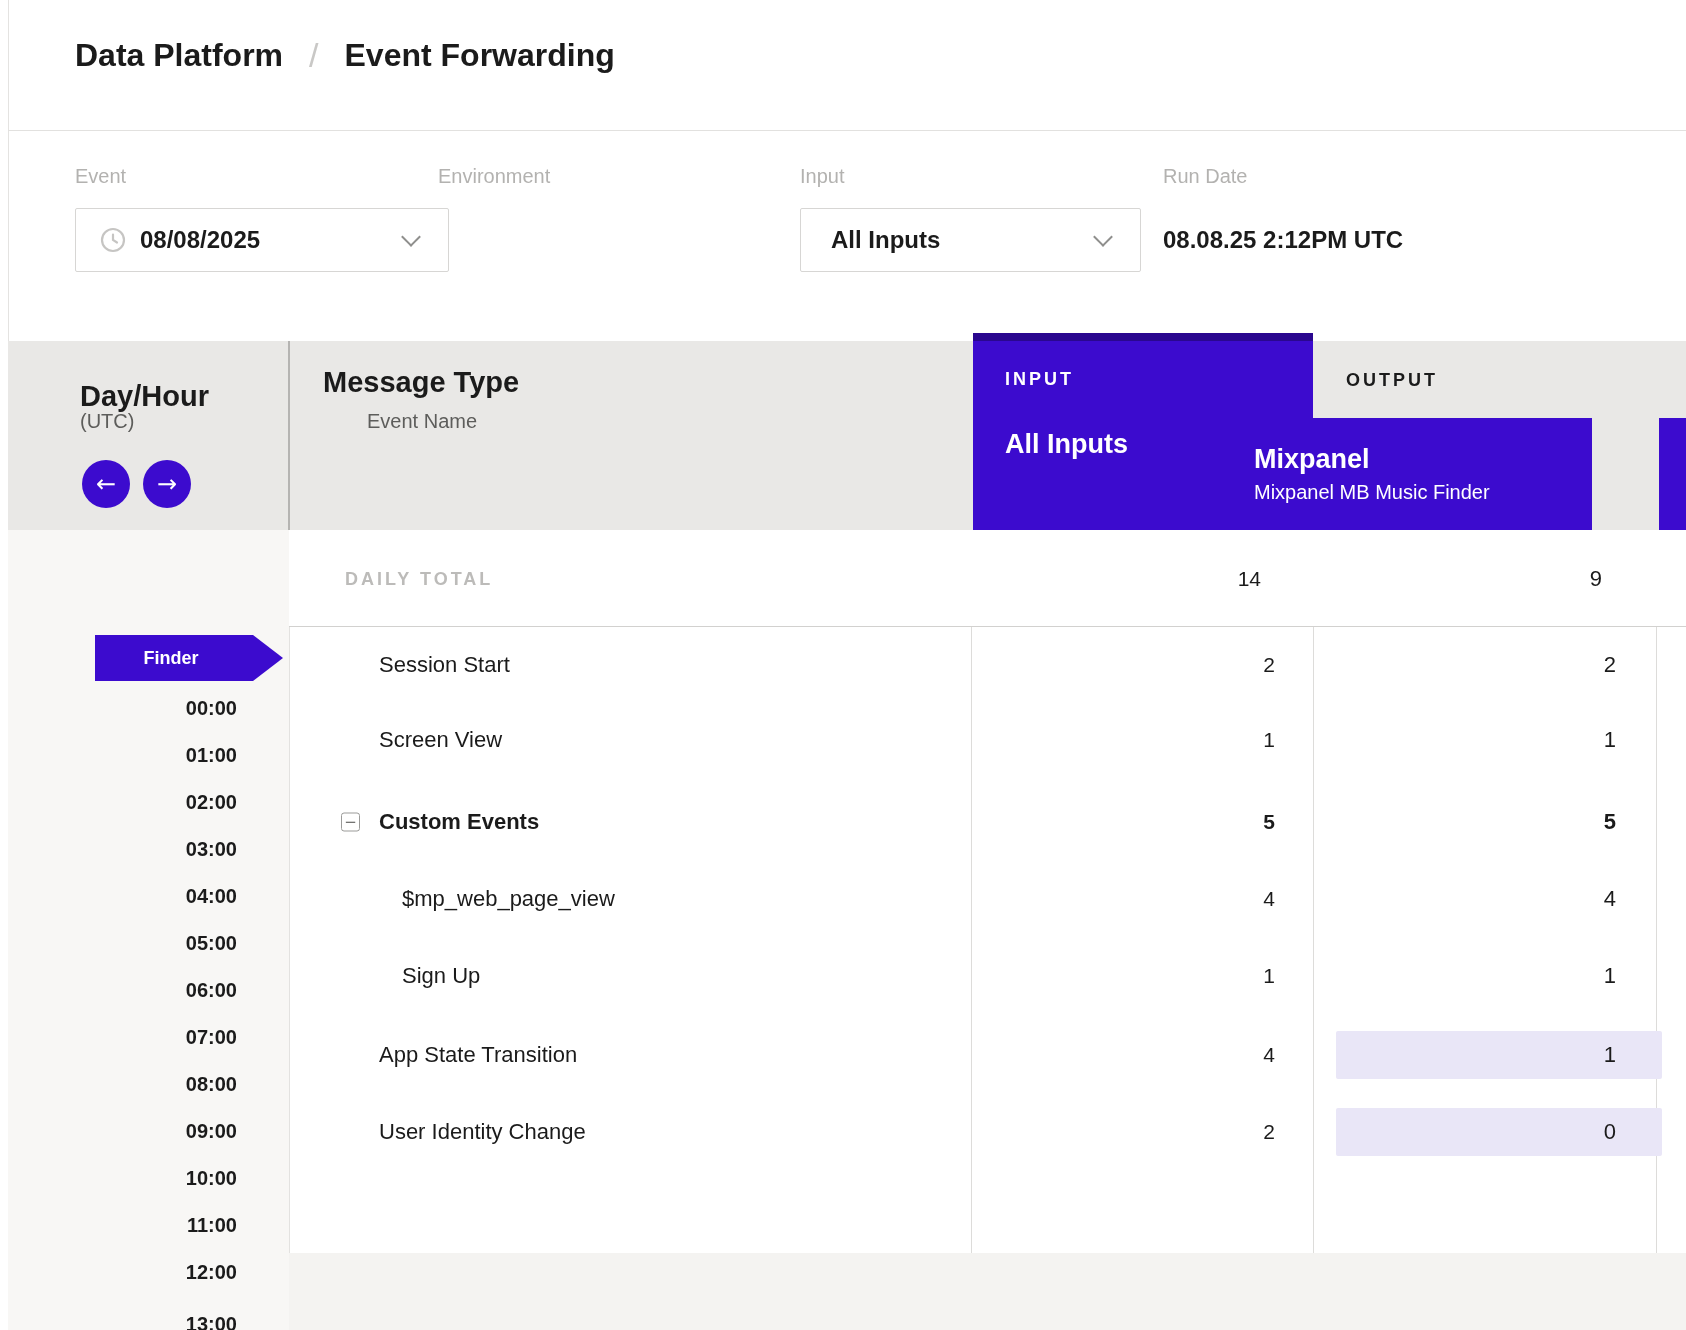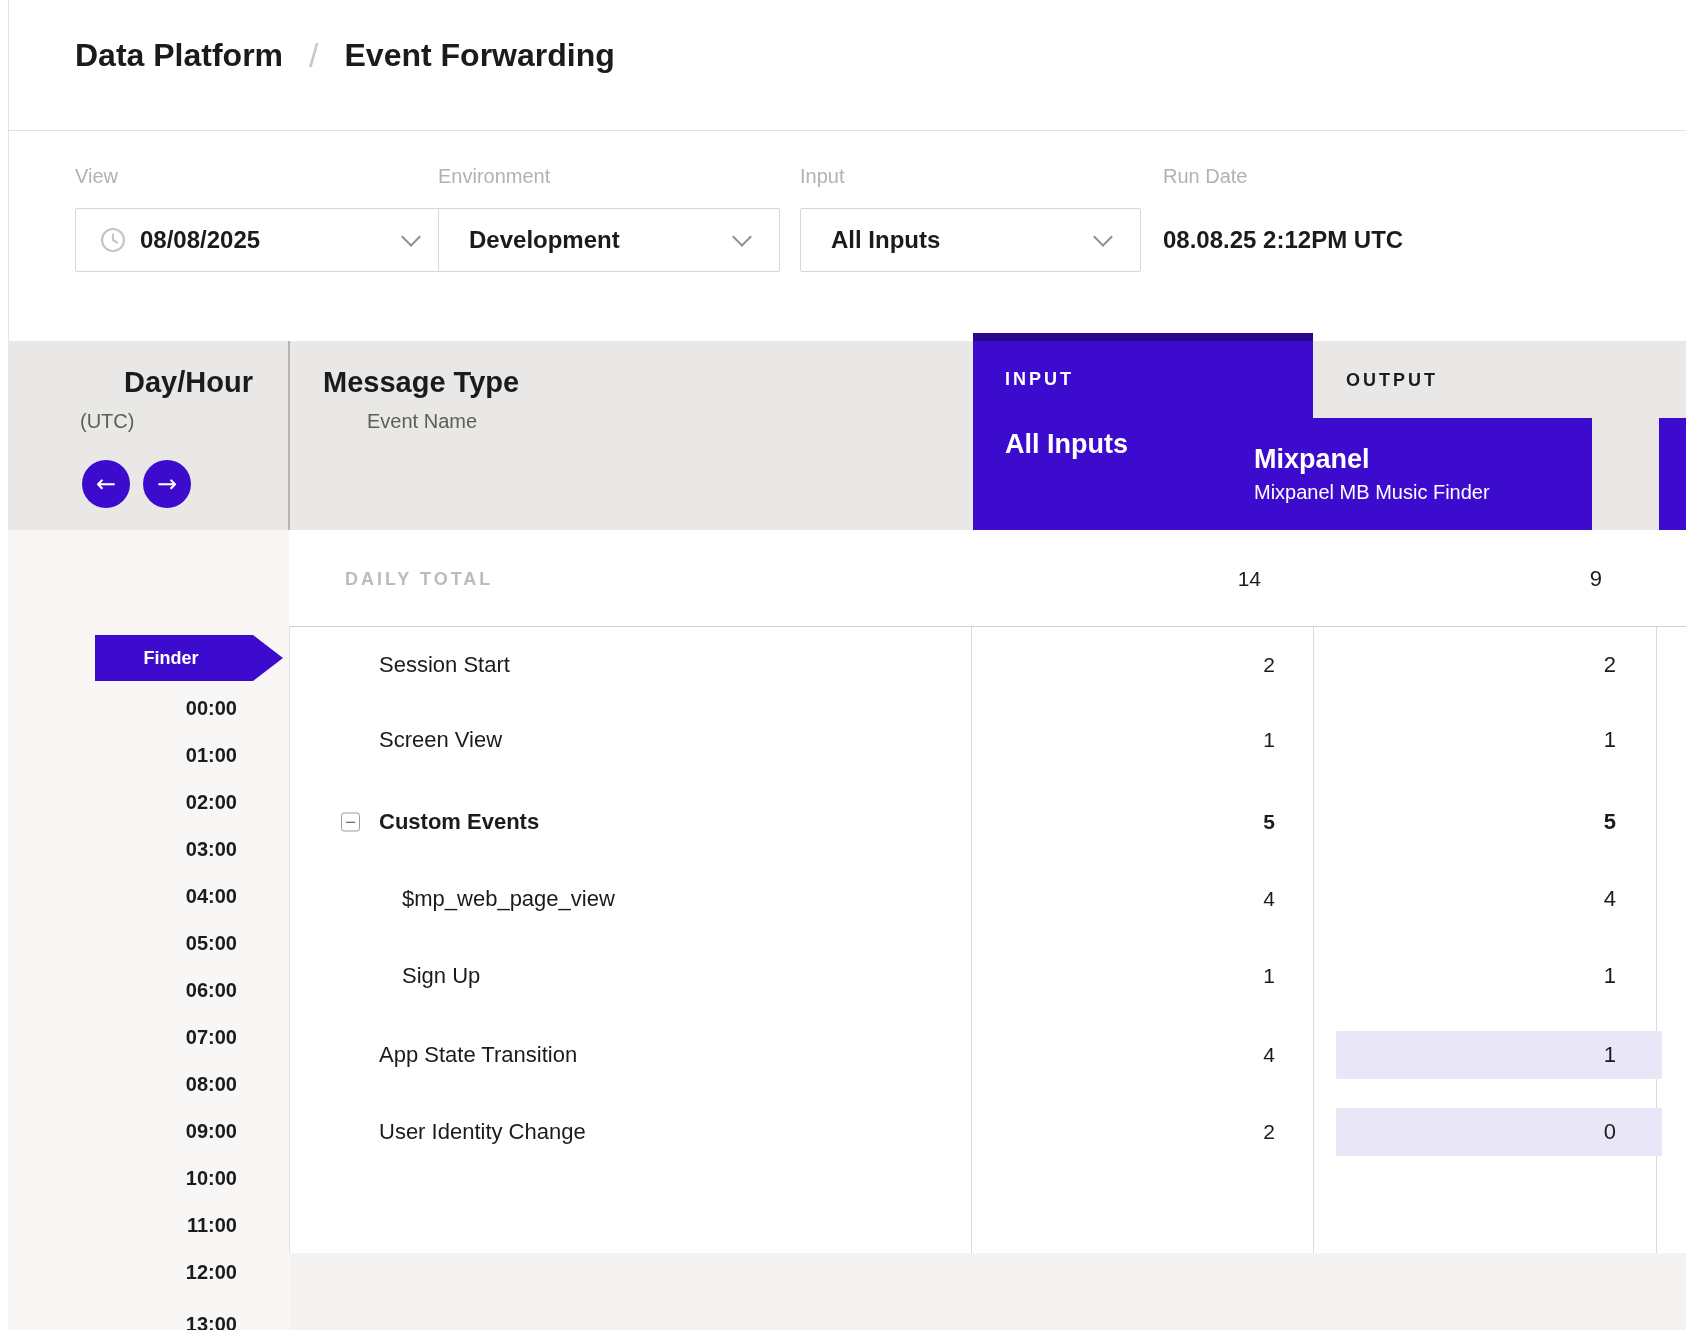--- a/index.html
+++ b/index.html
@@ -97,52 +97,48 @@
 
   <div class="abs" style="left:8px;top:0;width:1px;height:1330px;background:#E4E3E1;"></div>
 
   <div class="topbar">
     <span class="crumb">Data Platform</span>
     <span class="crumb-sep">/</span>
     <span class="crumb">Event Forwarding</span>
   </div>
   <div class="hline" style="left:8px;top:130px;width:1678px;background:#E2E1DF;"></div>
 
-  <div class="f-label" style="left:75px;">View</div>
+  <div class="f-label" style="left:75px;">Event</div>
   <div class="f-label" style="left:438px;">Environment</div>
   <div class="f-label" style="left:800px;">Input</div>
   <div class="f-label" style="left:1163px;">Run Date</div>
 
   <div class="dropdown" style="left:75px;width:374px;">
     <span class="clock-icon">
       <svg width="26" height="26" viewBox="0 0 26 26">
         <circle cx="13" cy="13" r="11" fill="none" stroke="#C6C5C3" stroke-width="2.2"></circle>
         <path d="M13 7.5 V13 L17 15.5" fill="none" stroke="#C6C5C3" stroke-width="2.2" stroke-linecap="round"></path>
       </svg>
     </span>
     <span class="dd-value">08/08/2025</span>
     <span class="chev"></span>
   </div>
 
-  <div class="dropdown" style="left:438px;width:342px;padding-left:30px;">
-    <span class="dd-value">Development</span>
-    <span class="chev"></span>
-  </div>
 
   <div class="dropdown" style="left:800px;width:341px;padding-left:30px;">
     <span class="dd-value">All Inputs</span>
     <span class="chev"></span>
   </div>
 
   <div class="rundate">08.08.25 2:12PM UTC</div>
 
   <div class="band"></div>
   <div class="band-sep" style="left:288px;top:341px;height:189px;"></div>
 
-  <div class="h-title" style="left:80px;top:366px;margin-left:44px;">Day/Hour</div>
+  <div class="h-title" style="left:80px;top:380px;">Day/Hour</div>
   <div class="h-sub" style="left:80px;top:410px;">(UTC)</div>
   <button class="nav-btn" style="left:82px;top:460px;">
     <span>←</span>
   </button>
   <button class="nav-btn" style="left:143px;top:460px;">
     <span>→</span>
   </button>
 
   <div class="h-title" style="left:323px;top:366px;">Message Type</div>
   <div class="h-sub" style="left:367px;top:410px;">Event Name</div>

